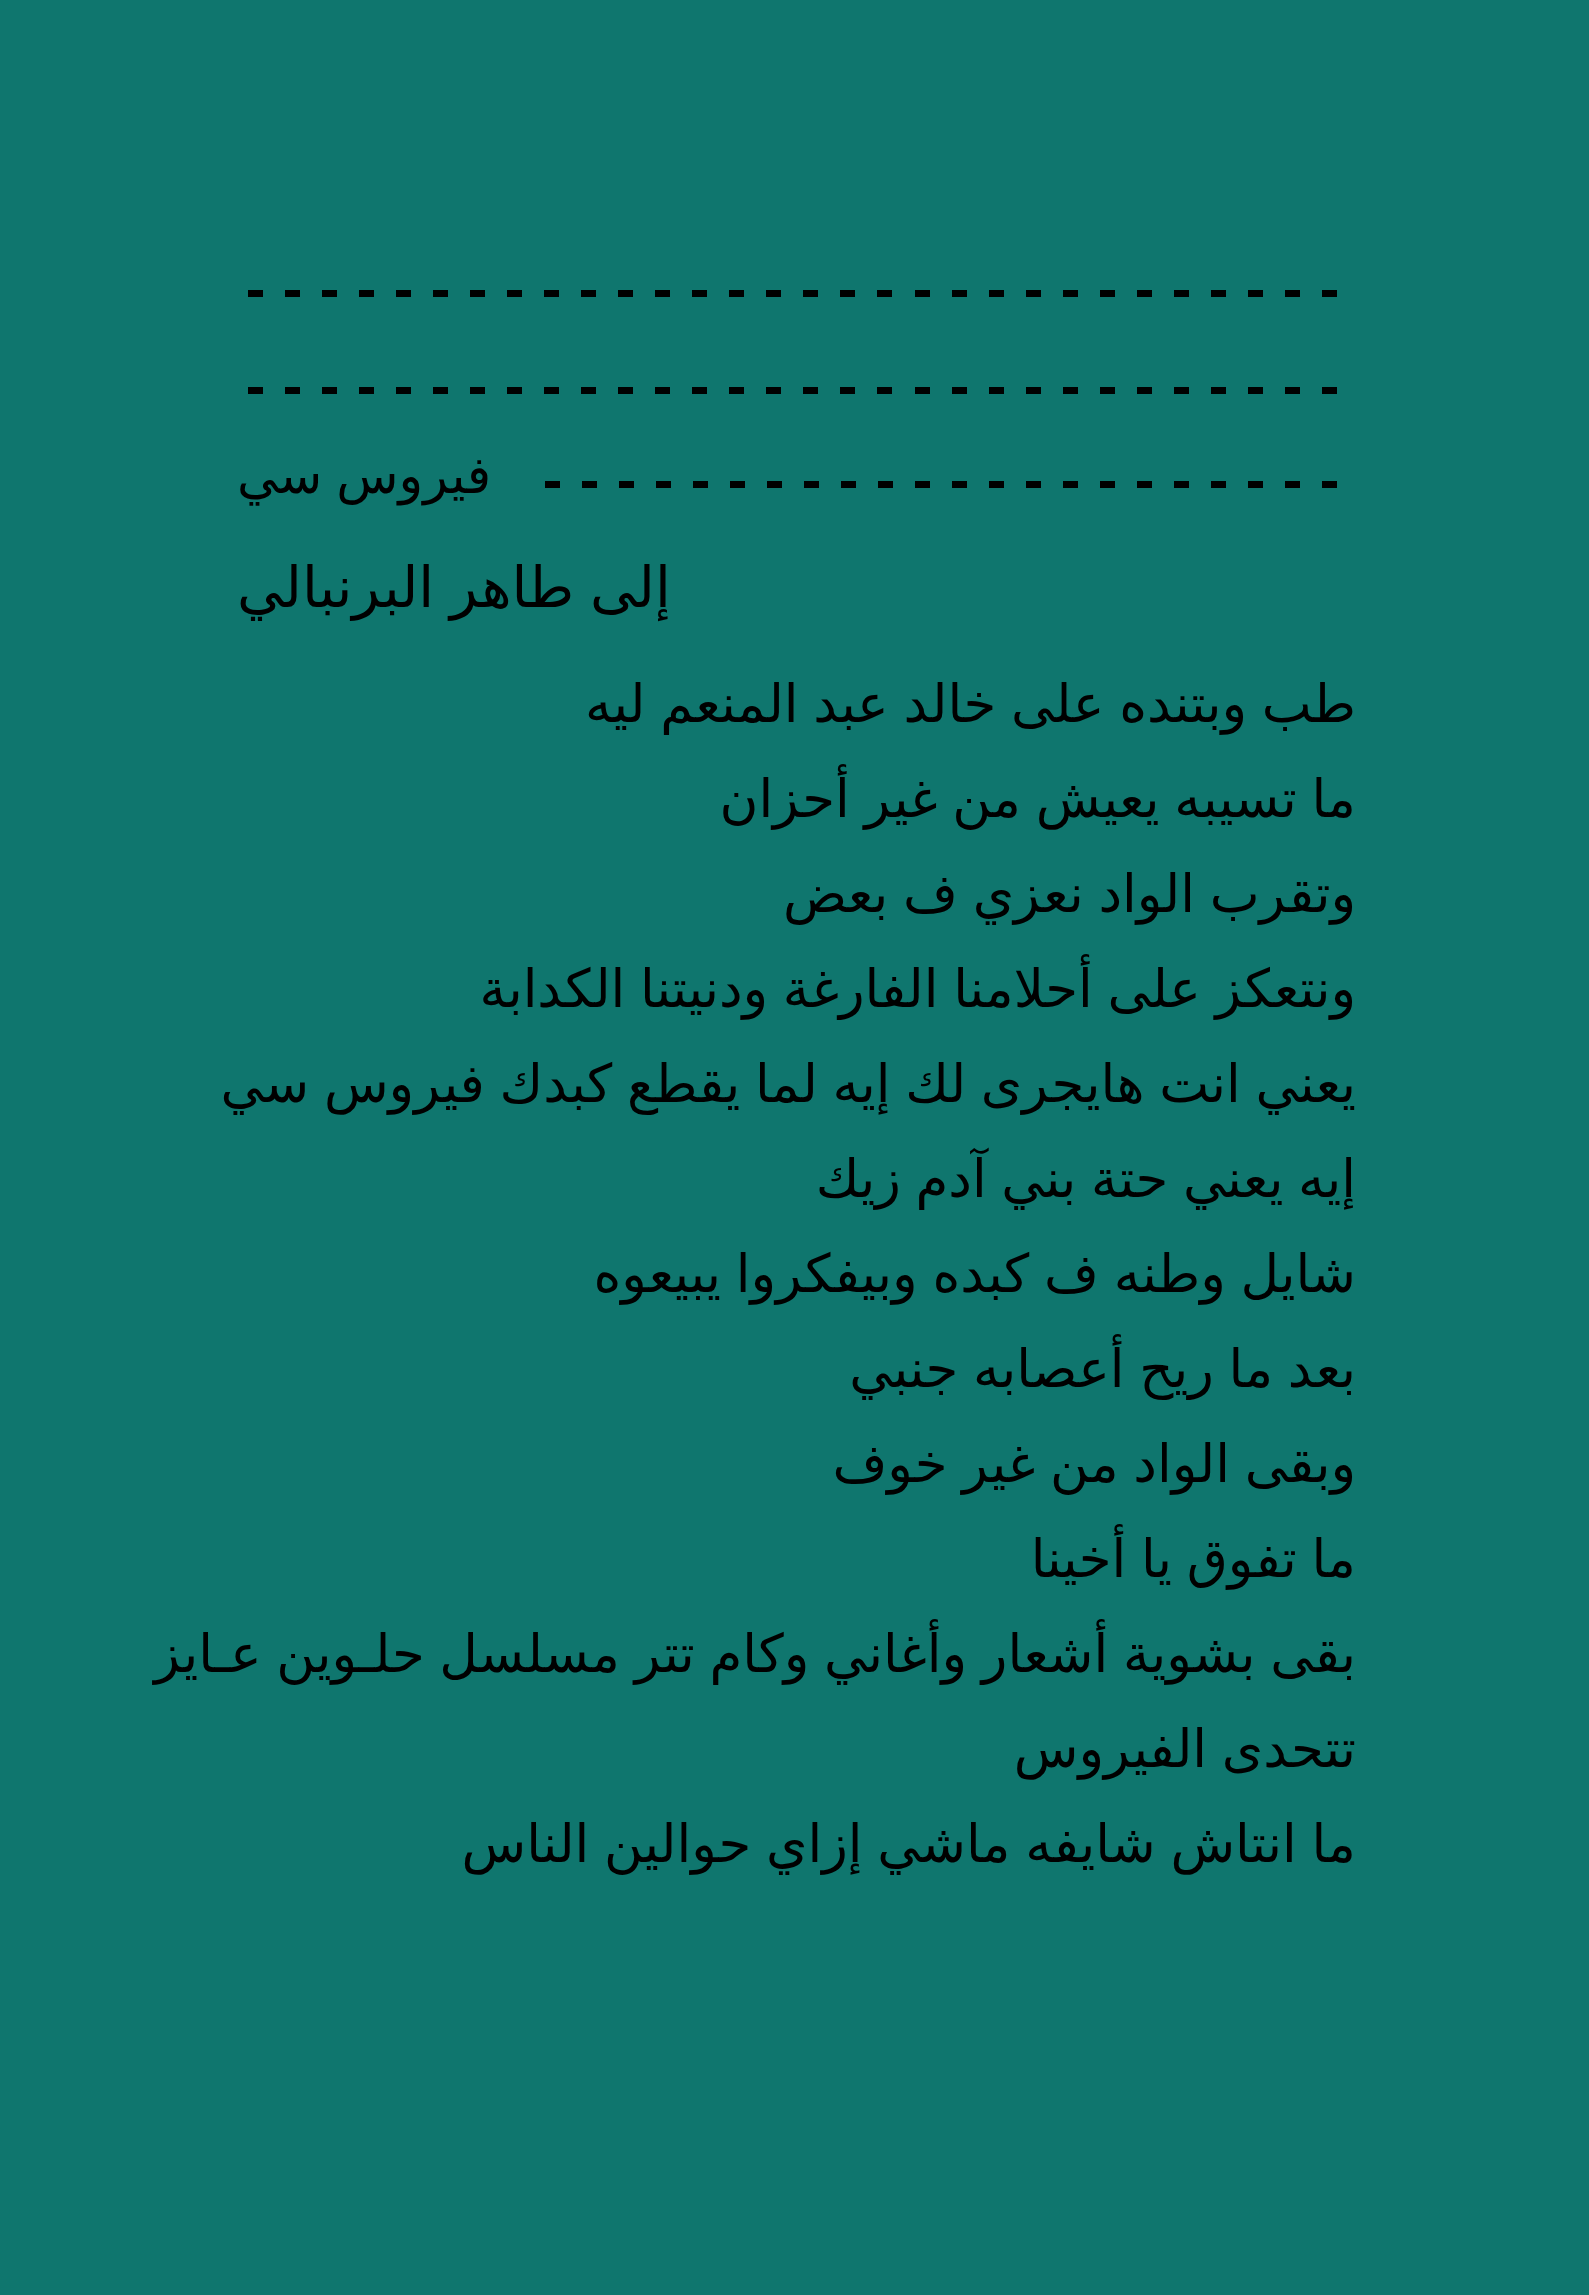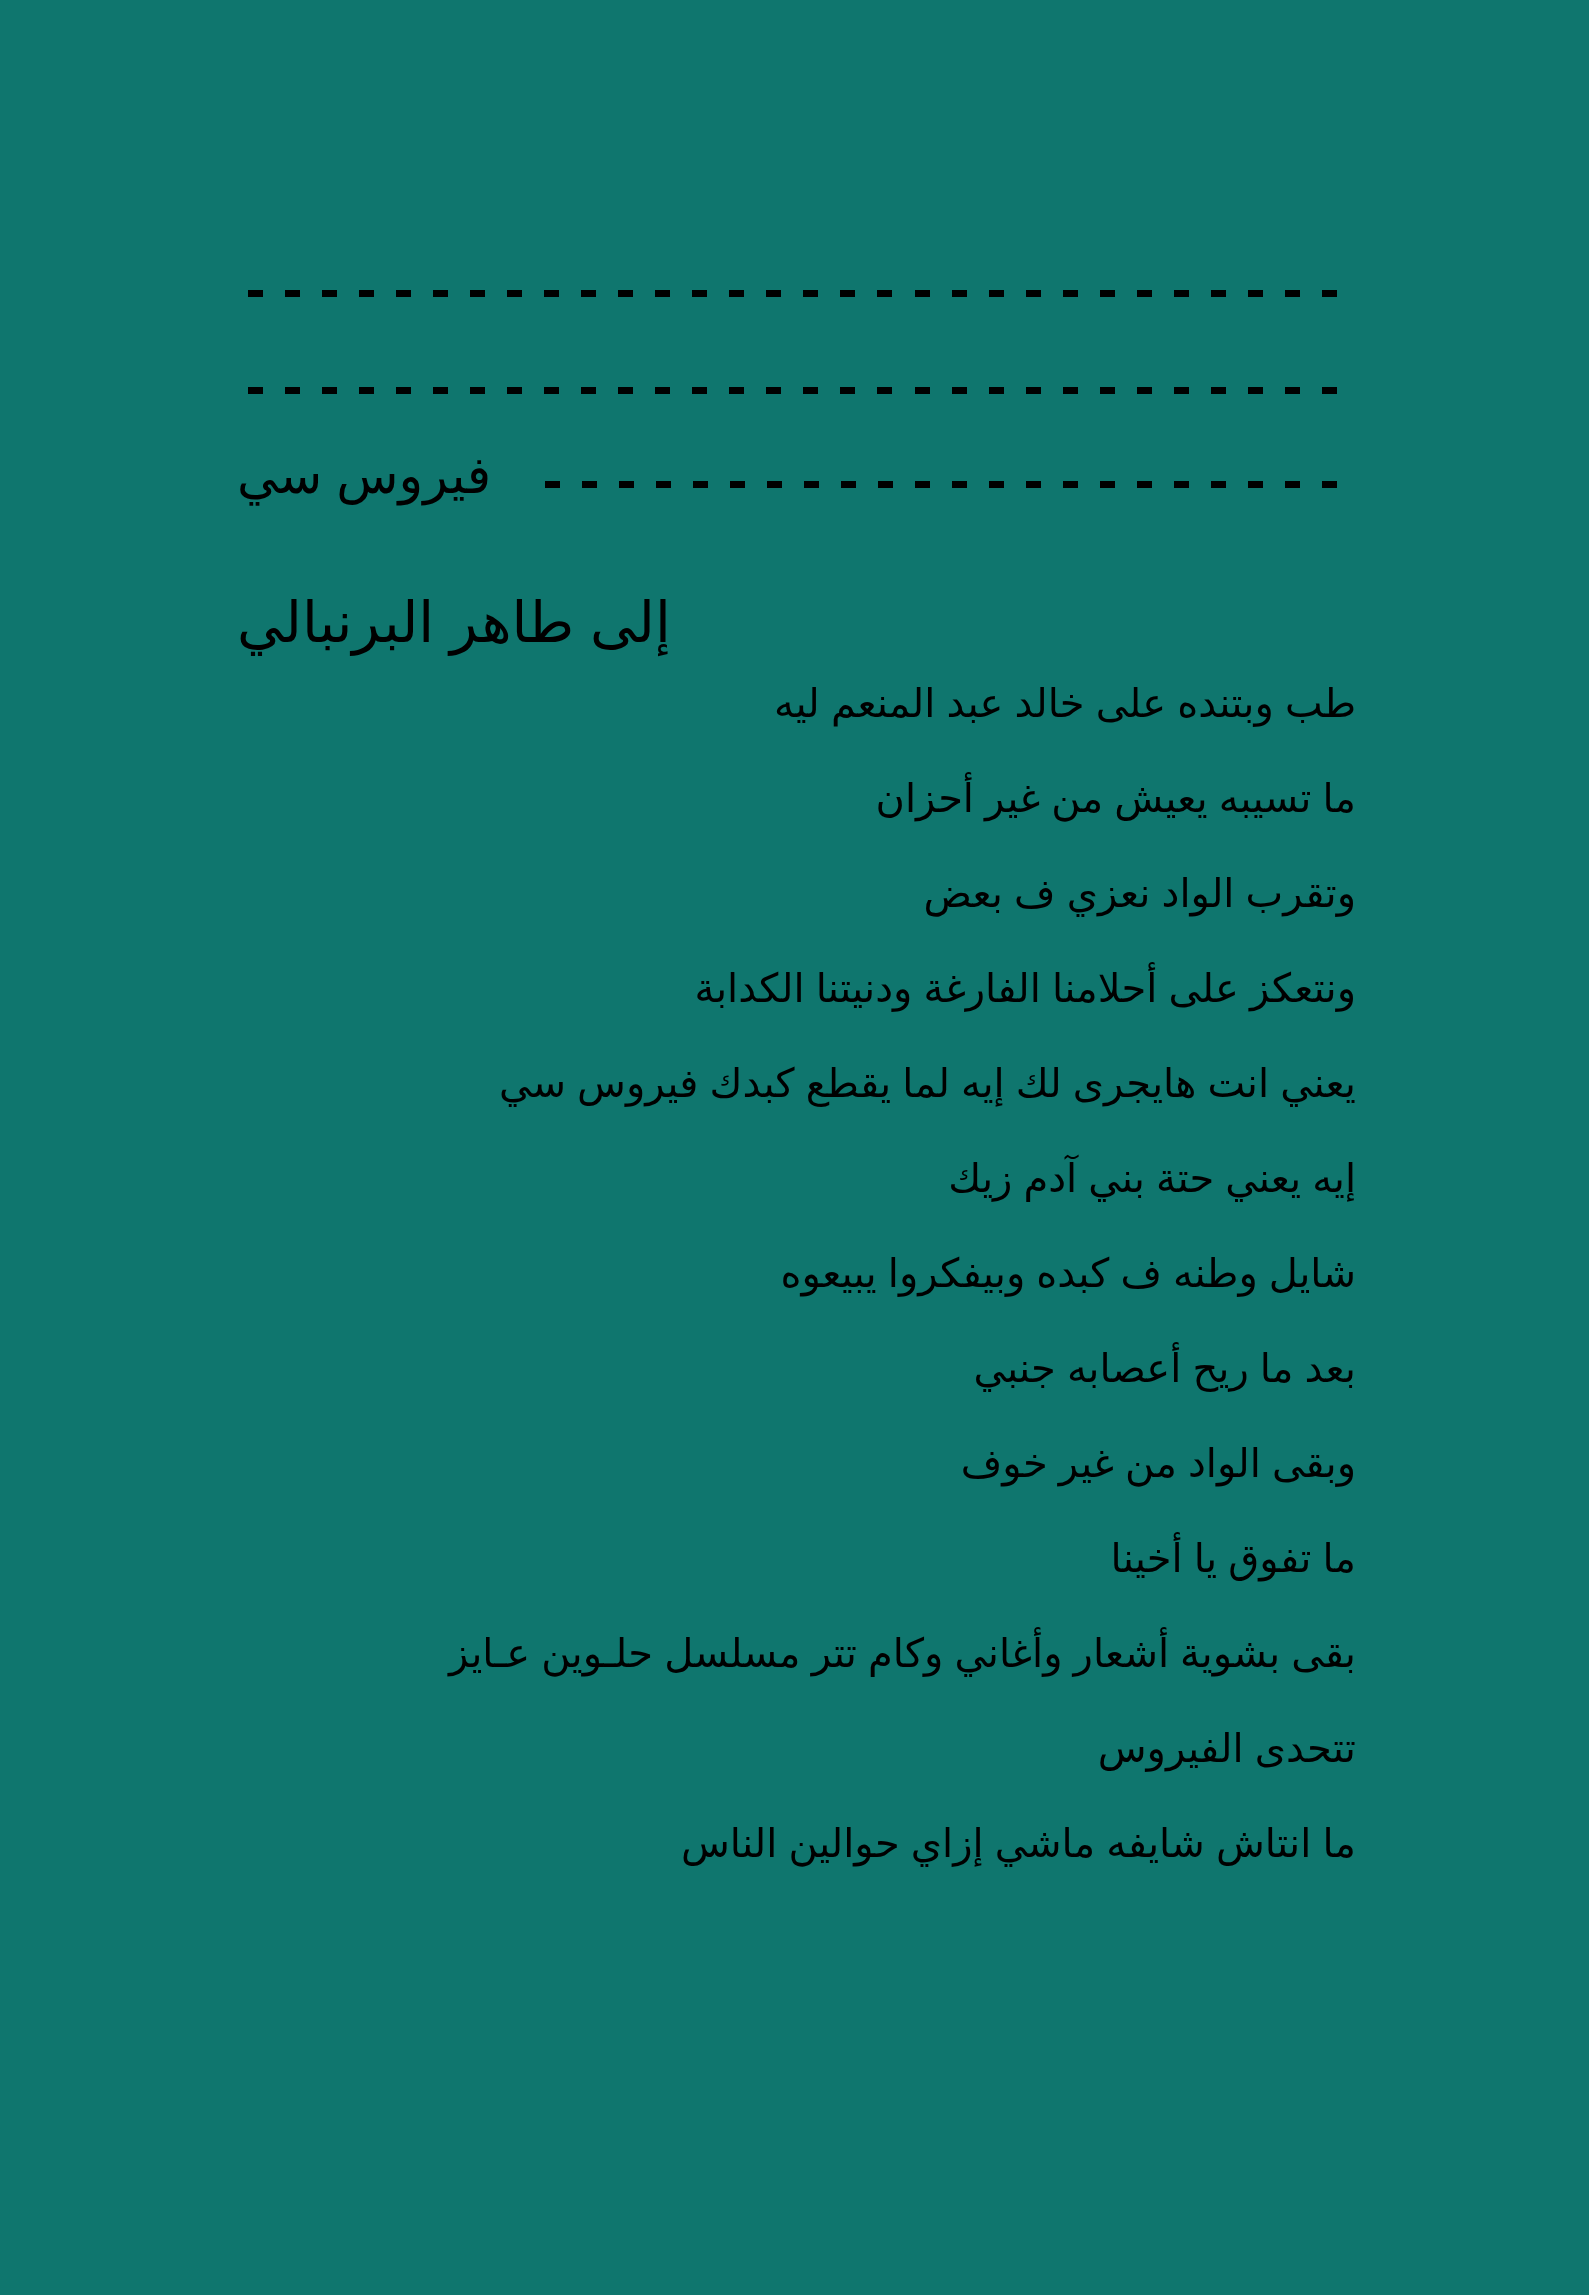--- a/index.html
+++ b/index.html
@@ -60,32 +60,31 @@
       white-space: nowrap;
     }
     .dedication {
       position: absolute;
       left: 237px;
       top: 548px;
       font-size: 57px;
       line-height: 78px;
       direction: rtl;
       white-space: nowrap;
-      margin-top: 35px;
     }
     .poem {
       position: absolute;
       right: 234px;
       top: 656px;
       width: 1164px;
       direction: rtl;
       text-align: right;
     }
     .poem-line {
-      font-size: 40px;
+      font-size: 53px;
       line-height: 95px;
       height: 95px;
       white-space: nowrap;
       text-align: right;
     }
   </style>
 </head>
 <body>
 
 <div class="page">

